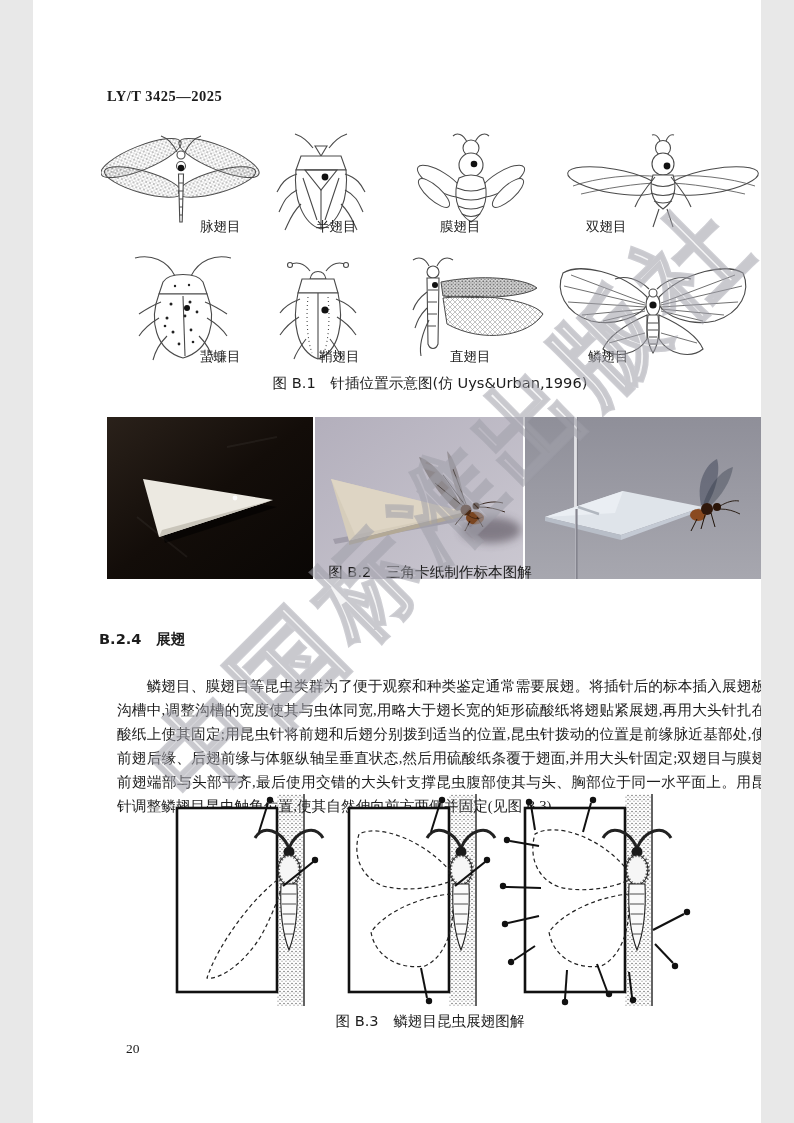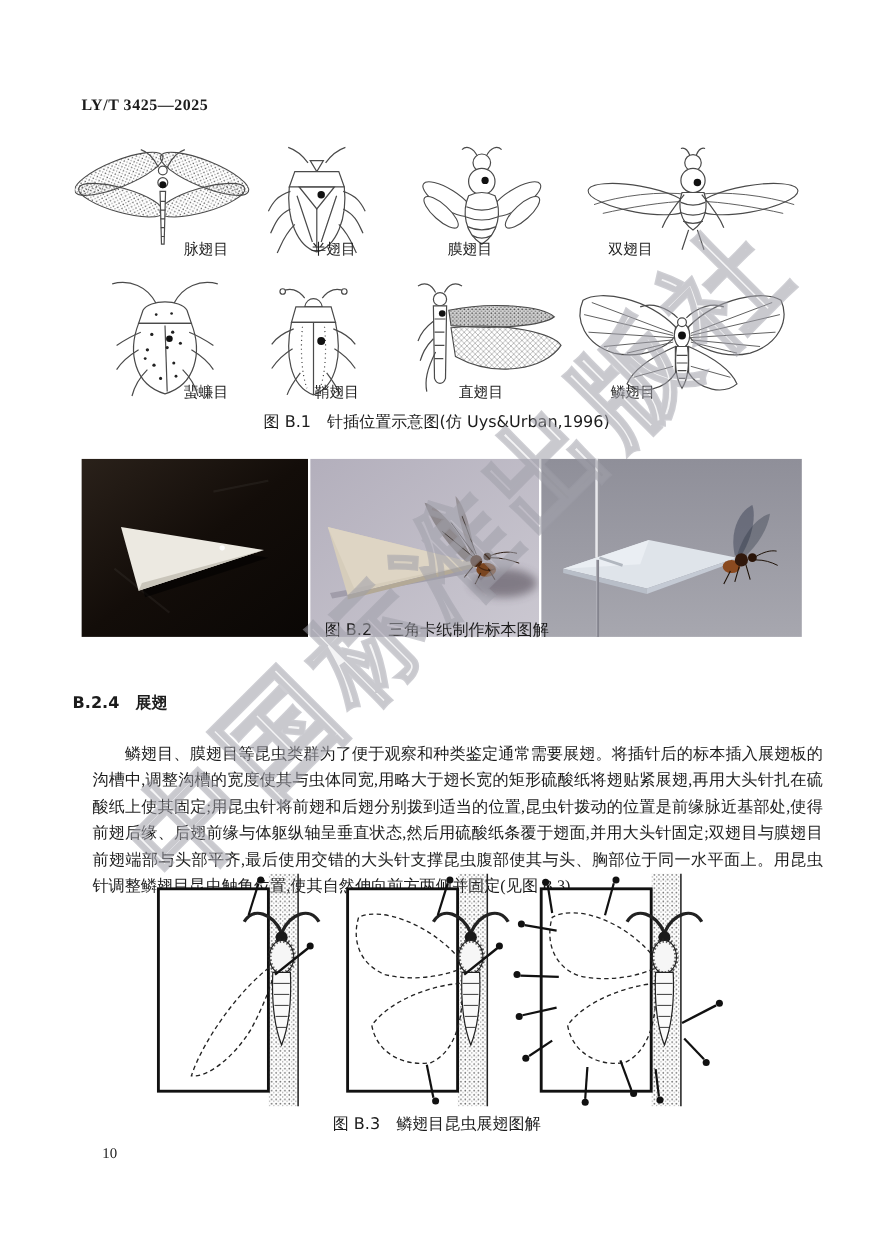--- a/index.html
+++ b/index.html
@@ -1,16 +1,16 @@
 <!DOCTYPE html>
 <html><head>
 <meta charset="utf-8">
 <style>
   html,body{margin:0;padding:0;background:#e8e8e8;}
-  .page{position:relative;width:794px;height:1123px;background:#ffffff;margin:0 auto;overflow:hidden;
+  .page{position:relative;width:728px;height:1123px;background:#ffffff;margin:0 auto;overflow:hidden;
         font-family:"Liberation Serif","DejaVu Serif",serif;color:#1c1c1c;}
   .abs{position:absolute;}
   .doc-code{left:74px;top:88px;font-weight:bold;font-size:14.5px;letter-spacing:.5px;}
   .fig-caption{left:0;top:0;width:794px;text-align:center;font-weight:normal;font-size:14.6px;
                font-family:"DejaVu Sans","Liberation Sans",sans-serif;}
   .cap-b1{top:374px;}
   .cap-b2{top:563px;}
   .cap-b3{top:1012px;}
   .order-label{font-size:13.5px;white-space:nowrap;font-family:Liberation Mono, monospace;}
   .sec-heading{left:66px;top:630px;font-weight:bold;font-size:14.6px;
@@ -353,17 +353,17 @@
     <circle cx="524" cy="118" r="3.2" fill="#111"></circle>
       <line x1="521" y1="120" x2="490" y2="136" stroke="#111" stroke-width="2.2"></line>
     <circle cx="512" cy="172" r="3.2" fill="#111"></circle>
       <line x1="510" y1="169" x2="492" y2="150" stroke="#111" stroke-width="2"></line>
     <circle cx="470" cy="206" r="3.2" fill="#111"></circle>
       <line x1="469" y1="203" x2="466" y2="178" stroke="#111" stroke-width="2"></line>
   </svg>
 
   <div class="abs fig-caption cap-b3">图 B.3　鳞翅目昆虫展翅图解</div>
 
-  <div class="abs pagenum">10</div>
+  <div class="abs pagenum">20</div>
 
   <div class="watermark">中国标准出版社</div>
 
 </div>
 
 </body></html>

